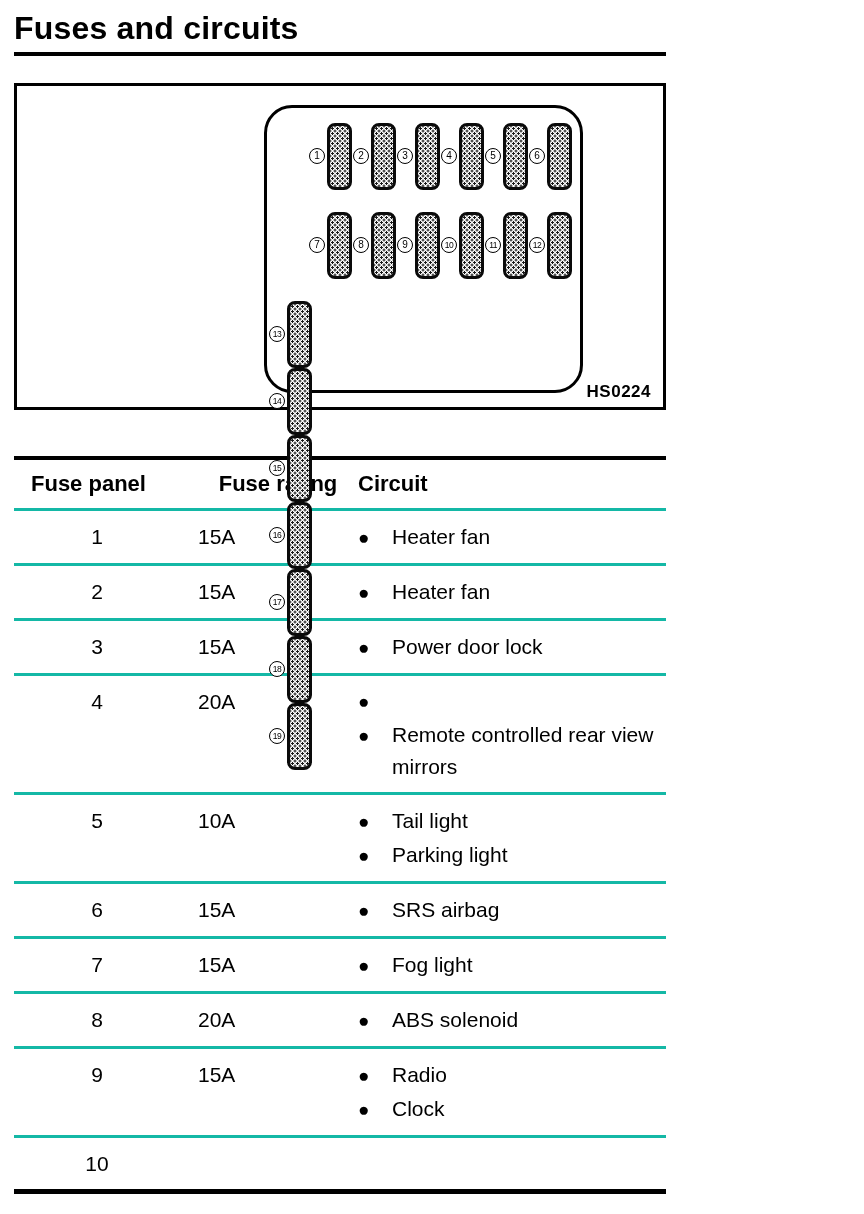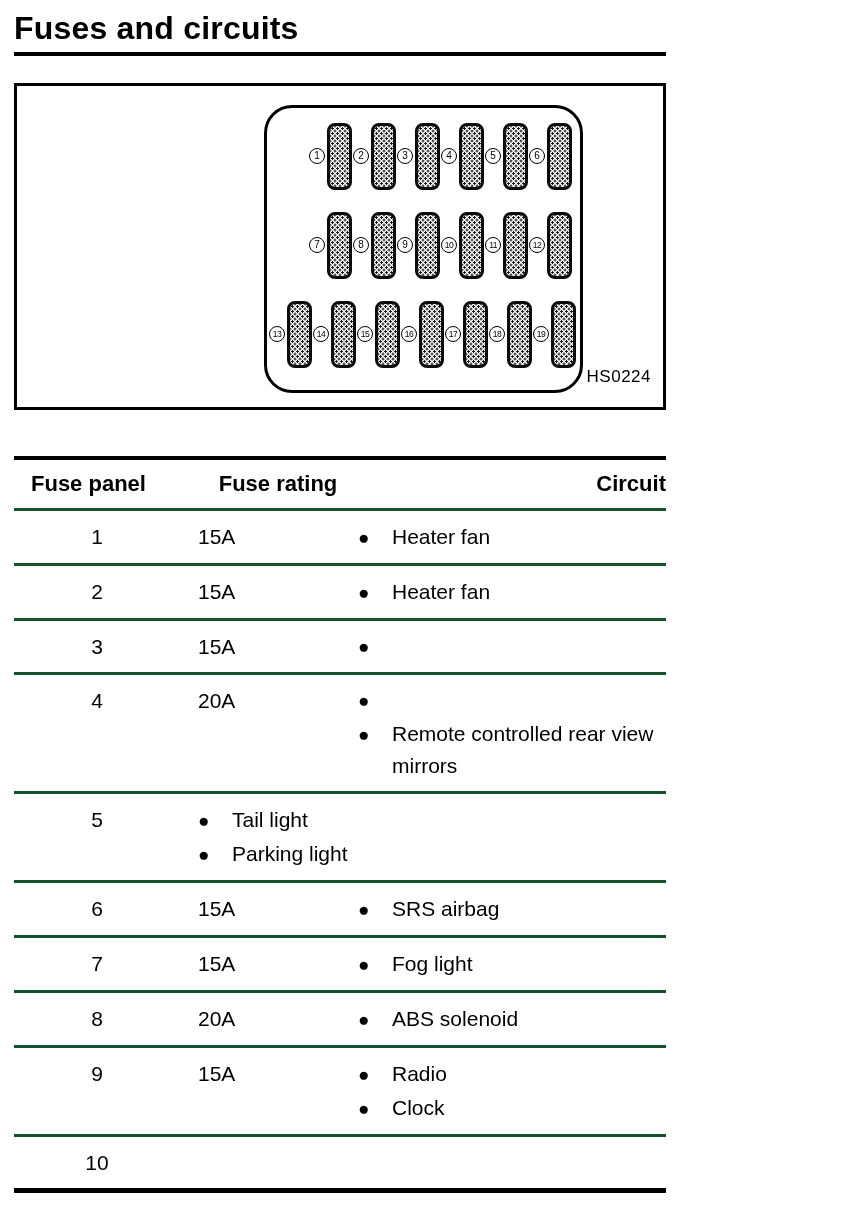--- a/index.html
+++ b/index.html
@@ -29,62 +29,62 @@
     position:relative;
   }
   .panel {
     position:absolute; left:247px; top:19px;
     width:319px; height:288px;
     border:3px solid #000; border-radius:28px;
     padding-top:15px;
   }
   .fuse-row { display:flex; padding-left:42px; }
   .fuse-row + .fuse-row { margin-top:22px; }
-  .fuse-row.wide { padding-left:2px; }
+  .fuse-row.wide { padding-left:2px;flex-direction:column; }
   .fuse-unit { display:flex; align-items:center; width:44px; flex:0 0 44px; }
   .fuse-num {
     width:16px; height:16px; flex:0 0 16px;
     border:1.5px solid #000; border-radius:50%;
     display:flex; align-items:center; justify-content:center;
     font-size:10px; line-height:1; margin-right:2px;
     background:#fff;
   }
   .fuse-num.two { font-size:8.5px; letter-spacing:-0.6px; }
   .fuse-body {
     width:25px; height:67px;
     border:3px solid #0a0a0a; border-radius:8px;
     background-color:#fbfbfb;
     background-image:
       radial-gradient(circle, #1a1a1a 1px, rgba(0,0,0,0) 1.15px),
       radial-gradient(circle, #1a1a1a 1px, rgba(0,0,0,0) 1.15px);
     background-size:5px 5px;
     background-position:0 0, 2.5px 2.5px;
   }
   .figure-label {
-    position:absolute; right:12px; bottom:20px;
-    font-size:17px; font-weight:normal; letter-spacing:0.5px;
+    position:absolute; right:12px; bottom:5px;
+    font-size:17px; font-weight:bold; letter-spacing:0.5px;
   }
 
   
   .fuse-table {
     margin-top:46px;
     border-top:4px solid #000;
     border-bottom:5px solid #000;
     font-size:21px;
   }
   .t-row {
     display:grid; grid-template-columns:184px 160px 1fr;
-    border-bottom:3px solid #14532d;
+    border-bottom:3px solid #14b8a6;
     padding:10px 0 9px; line-height:32px;
   }
   .t-row.last { border-bottom:none; padding:10px 0 9px; }
   .t-row.head { font-weight:bold; font-size:22px; padding:8px 0; }
   .hc1 { padding-left:17px; text-align:left; }
   .hc2 { text-align:center; }
-  .hc3 { text-align:right; }
+  .hc3 { text-align:left; }
   .c1 { text-align:center; padding-right:18px; }
   .c2 { text-align:left; padding-right:30px; }
   .c3 { text-align:left; }
   .circuit-line { display:flex; align-items:baseline; }
   .circuit-line + .circuit-line { margin-top:1px; }
   .bullet {
     font-size:19px; width:16px; flex:0 0 16px;
     margin-right:18px; text-align:left;
   }
 </style>
@@ -218,40 +218,42 @@
           </div>
       </div>
     </div>
 
     <div class="t-row">
       <div class="c1">3</div>
       <div class="c2">15A</div>
       <div class="c3">
         <div class="circuit-line">
             <span class="bullet">●</span>
+            <span>Power door lock</span>
           </div>
       </div>
     </div>
 
     <div class="t-row">
       <div class="c1">4</div>
       <div class="c2">20A</div>
       <div class="c3">
         <div class="circuit-line">
             <span class="bullet">●</span>
           </div>
         <div class="circuit-line">
             <span class="bullet">●</span>
             <span>Remote controlled rear view mirrors</span>
           </div>
       </div>
     </div>
 
     <div class="t-row">
       <div class="c1">5</div>
+      <div class="c2">10A</div>
       <div class="c3">
         <div class="circuit-line">
             <span class="bullet">●</span>
             <span>Tail light</span>
           </div>
         <div class="circuit-line">
             <span class="bullet">●</span>
             <span>Parking light</span>
           </div>
       </div>

